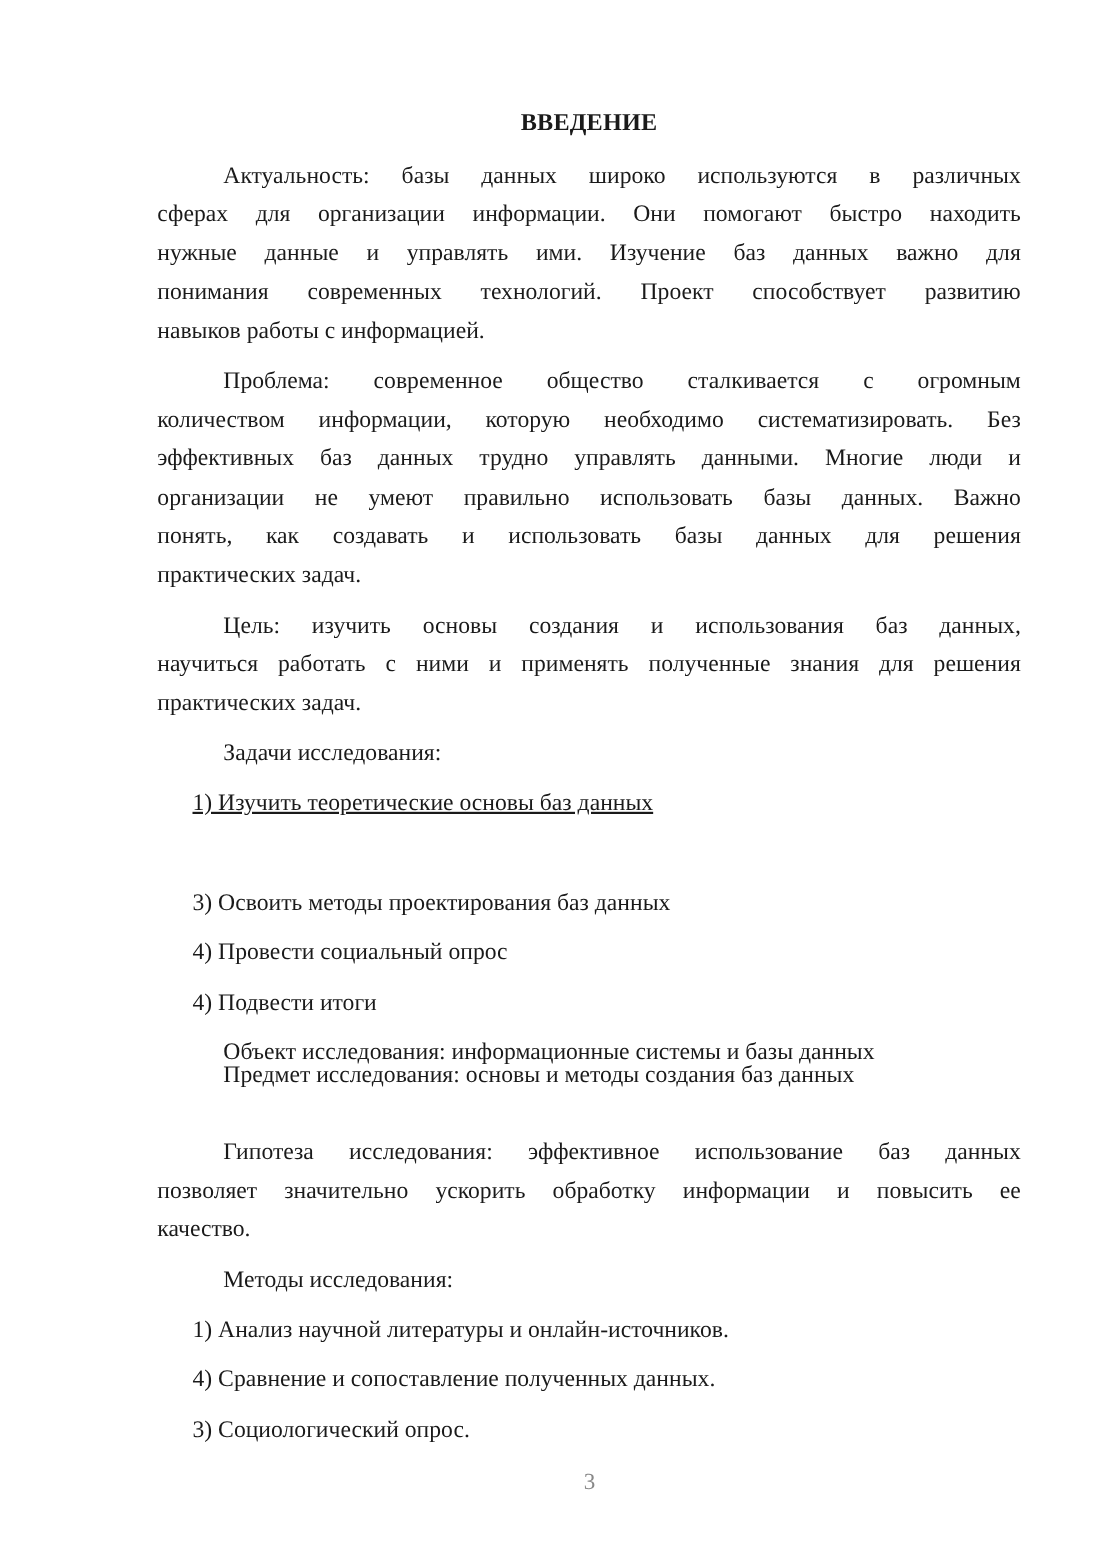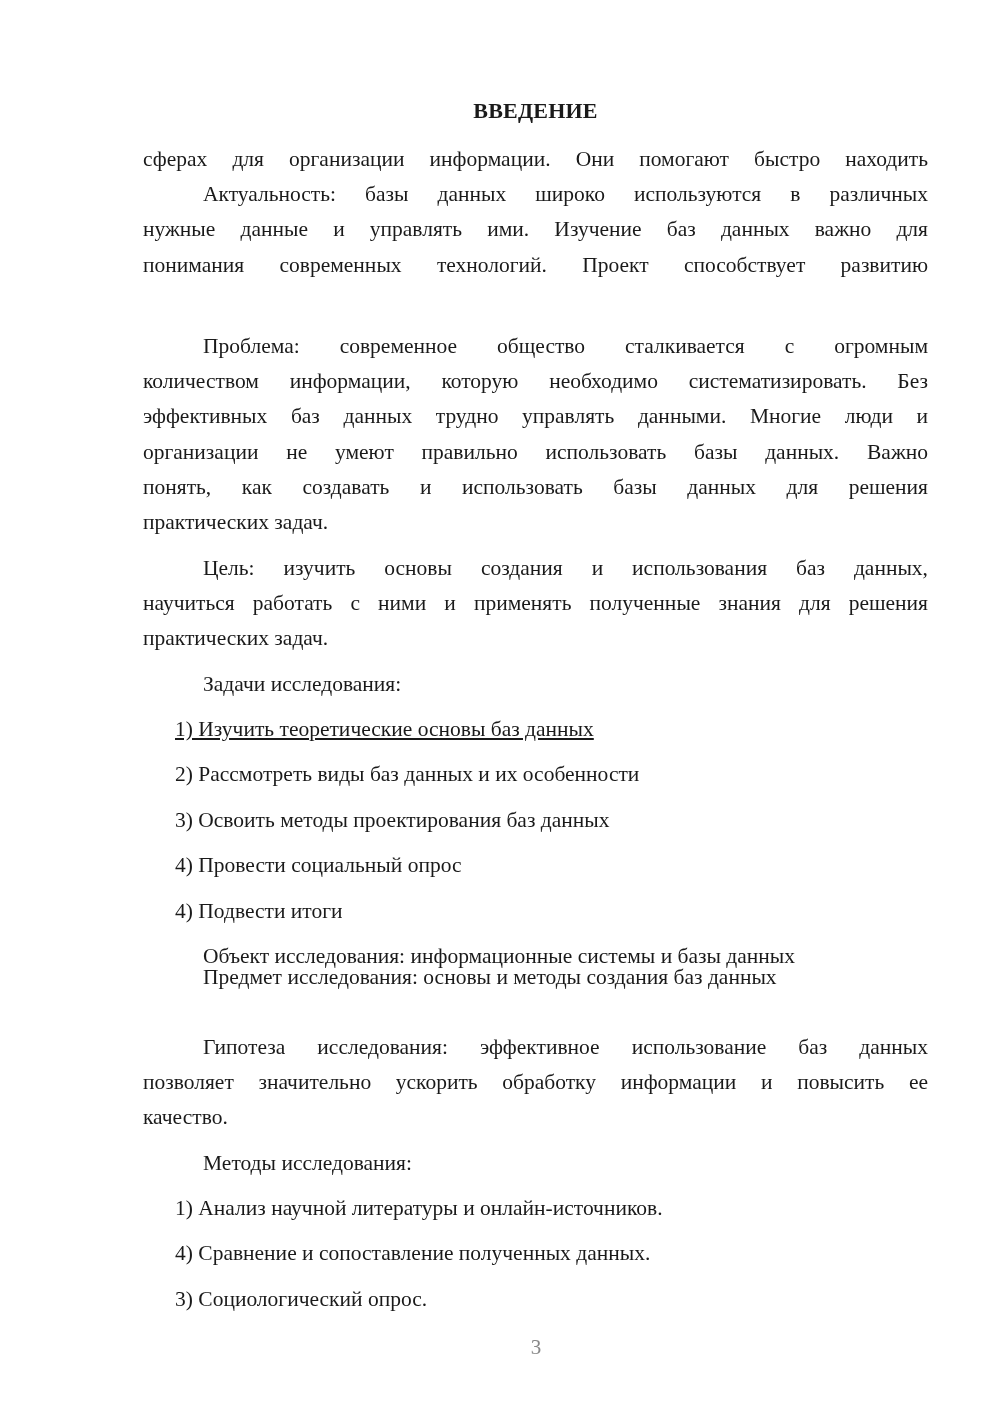--- a/index.html
+++ b/index.html
@@ -36,44 +36,44 @@
     }
   </style>
 </head>
 <body>
 
 <div class="page">
 
   <div class="title">ВВЕДЕНИЕ</div>
 
   <div class="para" style="top:142px;">
+    <span class="line indent">Актуальность: базы данных широко используются в различных</span>
     <span class="line">сферах для организации информации. Они помогают быстро находить</span>
-    <span class="line indent">Актуальность: базы данных широко используются в различных</span>
     <span class="line">нужные данные и управлять ими. Изучение баз данных важно для</span>
     <span class="line">понимания современных технологий. Проект способствует развитию</span>
+    <span class="line last">навыков работы с информацией.</span>
   </div>
 
   <div class="para" style="top:329px;">
     <span class="line indent">Проблема: современное общество сталкивается с огромным</span>
     <span class="line">количеством информации, которую необходимо систематизировать. Без</span>
     <span class="line">эффективных баз данных трудно управлять данными. Многие люди и</span>
     <span class="line">организации не умеют правильно использовать базы данных. Важно</span>
     <span class="line">понять, как создавать и использовать базы данных для решения</span>
     <span class="line last">практических задач.</span>
   </div>
 
   <div class="para" style="top:551px;">
     <span class="line indent">Цель: изучить основы создания и использования баз данных,</span>
     <span class="line">научиться работать с ними и применять полученные знания для решения</span>
     <span class="line last">практических задач.</span>
   </div>
 
   <div class="single indent-line" style="top:667px;">Задачи исследования:</div>
   <div class="single list-item" style="top:712px;text-decoration:underline;">1) Изучить теоретические основы баз данных</div>
-  <div class="single list-item" style="top:757px;">2) Рассмотреть виды баз данных и их особенности</div>
   <div class="single list-item" style="top:803px;">3) Освоить методы проектирования баз данных</div>
   <div class="single list-item" style="top:848px;">4) Провести социальный опрос</div>
   <div class="single list-item" style="top:894px;">4) Подвести итоги</div>
 
   <div class="single indent-line" style="top:939px;">Объект исследования: информационные системы и базы данных</div>
   <div class="single indent-line" style="top:960px;">Предмет исследования: основы и методы создания баз данных</div>
 
   <div class="para" style="top:1030px;">
     <span class="line indent">Гипотеза исследования: эффективное использование баз данных</span>
     <span class="line">позволяет значительно ускорить обработку информации и повысить ее</span>

